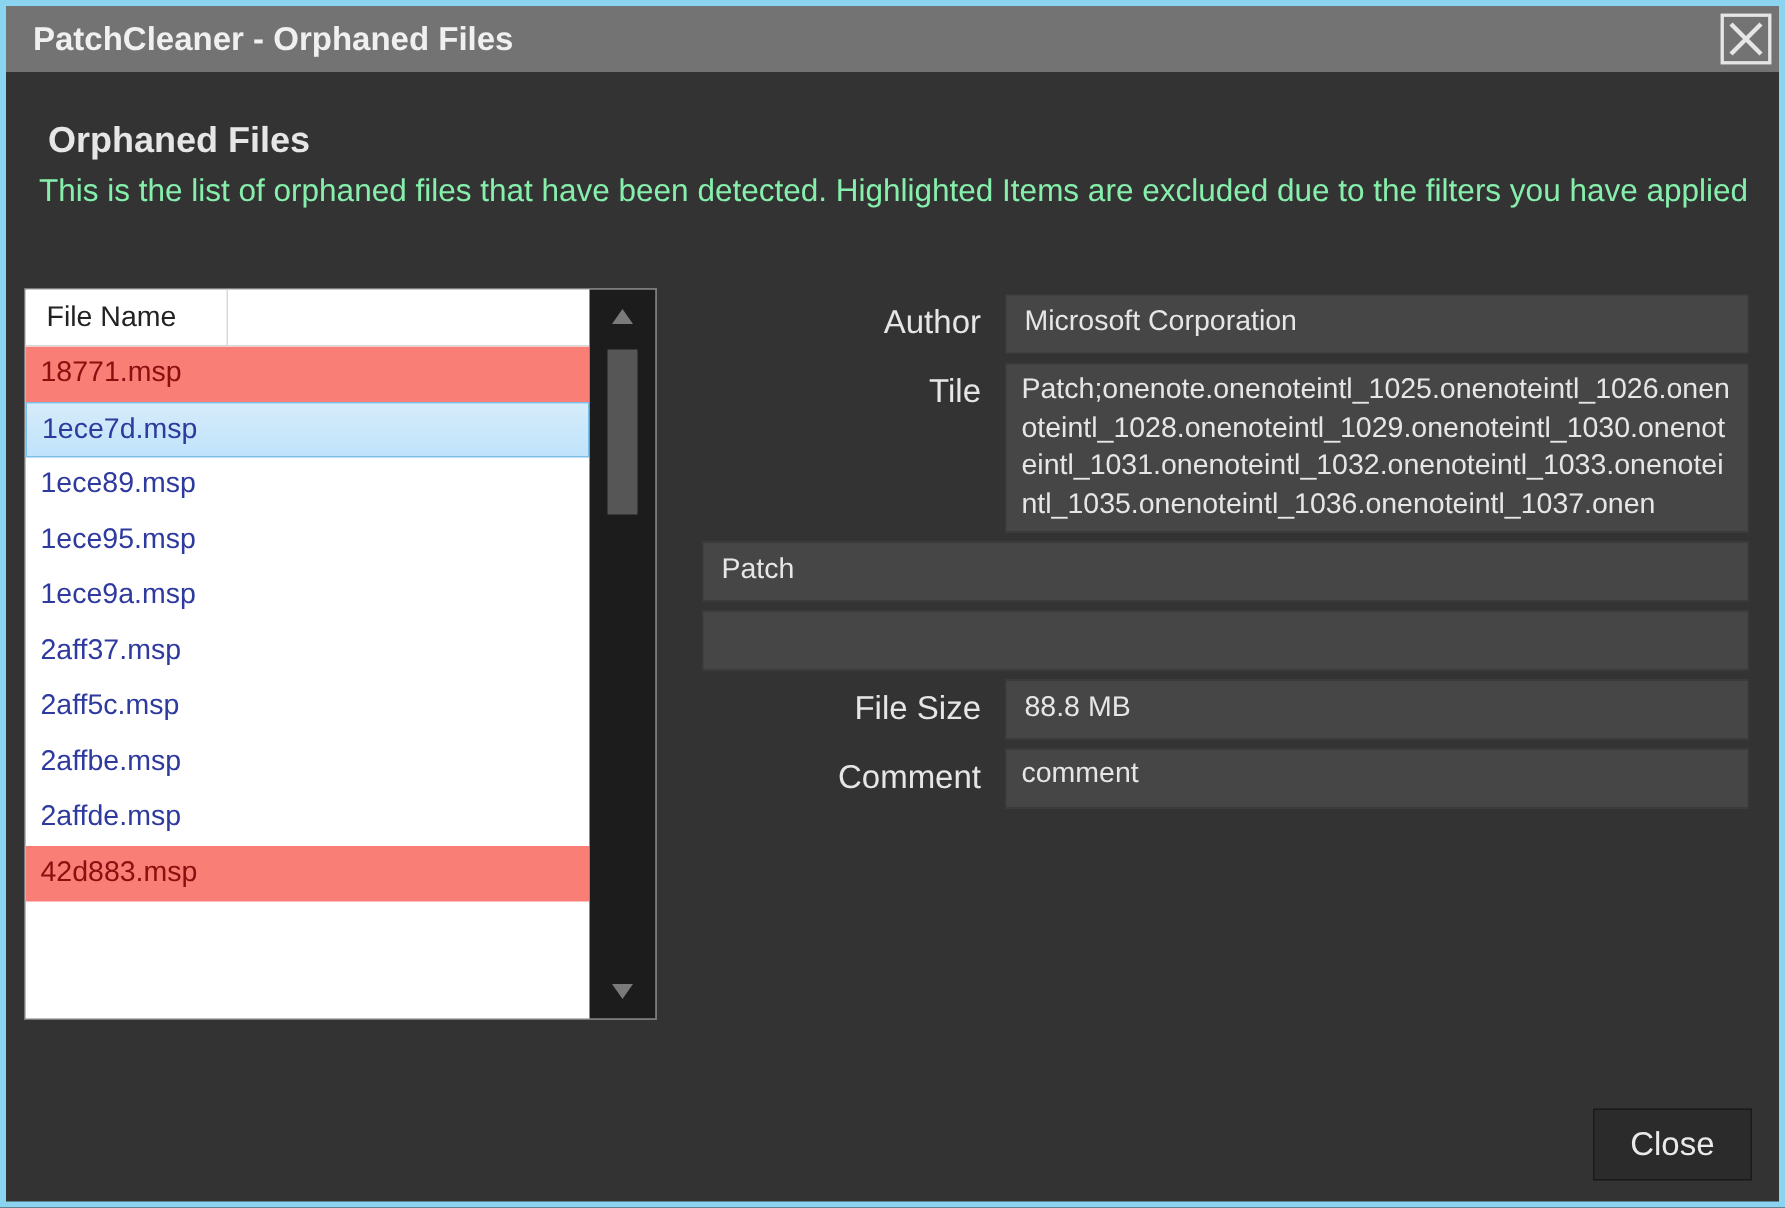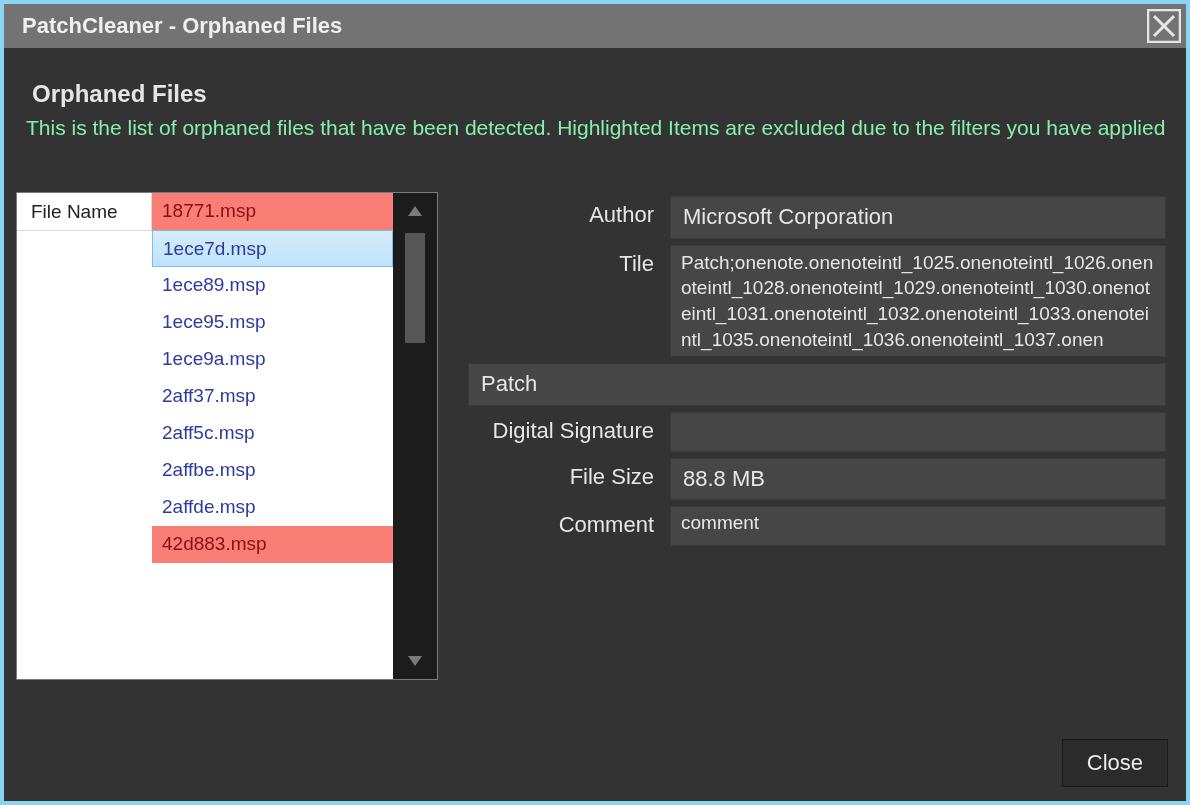--- a/index.html
+++ b/index.html
@@ -67,21 +67,21 @@
     height: 488px;
     background: #ffffff;
     border: 1px solid #7a7a7a;
     display: flex;
     position: relative;
     margin-left: -8px;
   }
   .filelist-col {
     flex: 1;
     display: flex;
-    flex-direction: row;
+    flex-direction: column;
     overflow: hidden;
   }
   .filelist-header {
     height: 38px;
     background: #ffffff;
     border-bottom: 1px solid #d9d9d9;
     display: flex;
     align-items: center;
   }
   .filelist-header-cell {
@@ -163,21 +163,21 @@
     color: #e6e6e6;
     padding-right: 16px;
     padding-top: 6px;
   }
   .detail-value {
     flex: 1;
     background: #464646;
     border: 1px solid #3a3a3a;
     min-height: 40px;
     padding: 6px 12px;
-    font-size: 22px;
+    font-size: 19px;
     color: #e6e6e6;
     word-break: break-all;
     line-height: 1.3;
   }
   .detail-value.small {
     font-size: 19px;
     line-height: 1.35;
     padding: 4px 10px;
   }
   .detail-value.comment {
@@ -259,21 +259,20 @@
           <div class="detail-value">Microsoft Corporation</div>
         </div>
         <div class="detail-row">
           <div class="detail-label">Tile</div>
           <div class="detail-value small">Patch;onenote.onenoteintl_1025.onenoteintl_1026.onenoteintl_1028.onenoteintl_1029.onenoteintl_1030.onenoteintl_1031.onenoteintl_1032.onenoteintl_1033.onenoteintl_1035.onenoteintl_1036.onenoteintl_1037.onen</div>
         </div>
         <div class="detail-row">
           <div class="detail-value">Patch</div>
         </div>
         <div class="detail-row">
-          <div class="detail-label">Digital Signature</div>
           <div class="detail-value"></div>
         </div>
         <div class="detail-row">
           <div class="detail-label">File Size</div>
           <div class="detail-value">88.8 MB</div>
         </div>
         <div class="detail-row">
           <div class="detail-label">Comment</div>
           <div class="detail-value comment">comment</div>
         </div>

